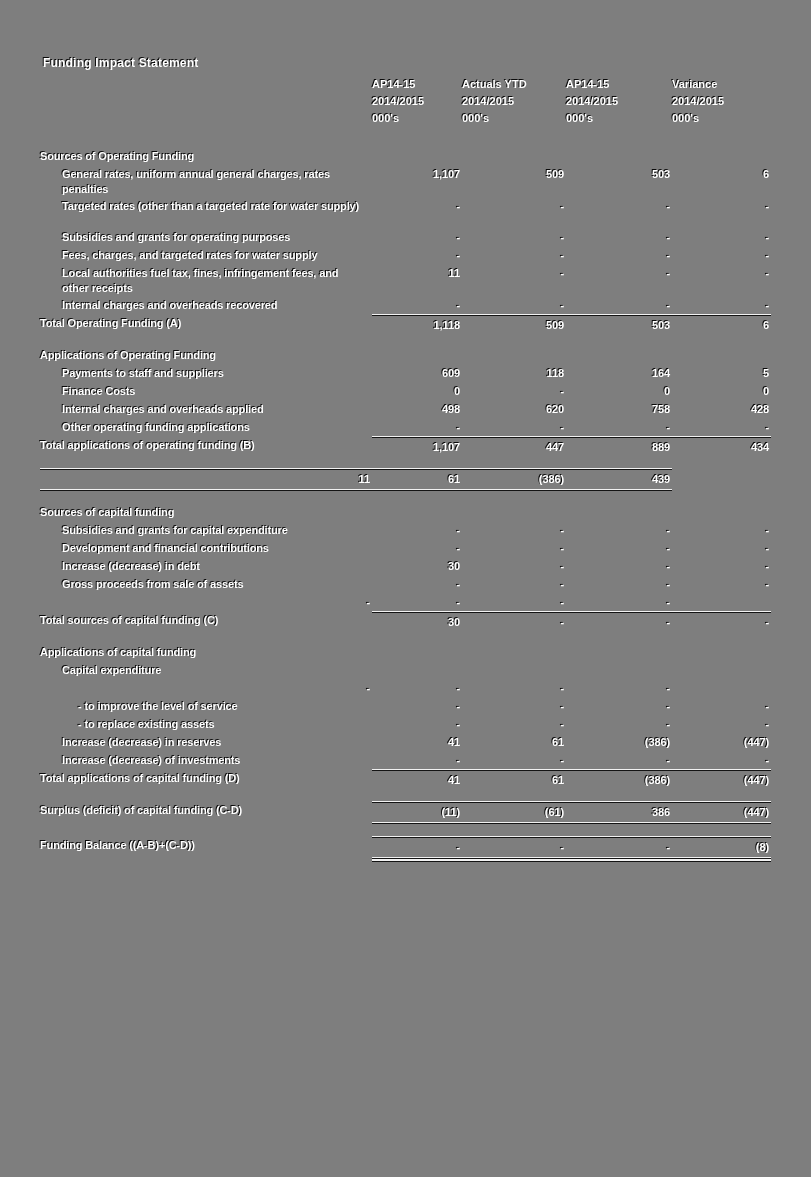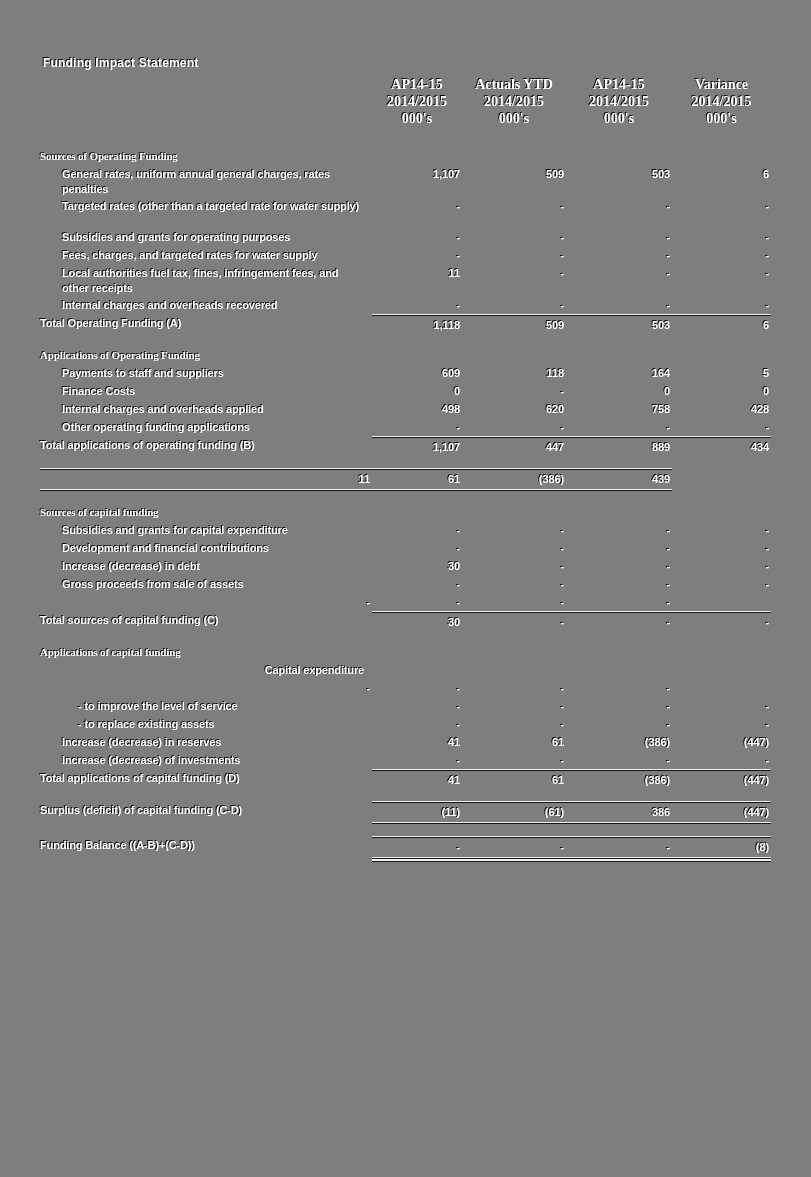--- a/index.html
+++ b/index.html
@@ -19,37 +19,36 @@
     font-family:"Liberation Sans", sans-serif;
     font-weight:bold;
     color:var(--txt);
     overflow:hidden;
   }
   .doc{position:absolute;left:40px;top:55px;width:731px;}
   .title-block{margin:0 0 2px 3px;}
   .title-line{font-size:12px;line-height:17px;text-shadow:-1px -1px 0 var(--shadow);letter-spacing:0.2px;}
   .grid{display:grid;grid-template-columns:332px 90px 104px 106px 99px;}
   .col-head{
-    text-align:center;font-size:14px;line-height:17px;
+    font-size:11px;line-height:17px;
     text-shadow:-1px -1px 0 var(--shadow);
     margin-top:2px;
-    font-family:Liberation Serif, serif;
   }
   .rows{margin-top:20px;}
   .row{display:grid;grid-template-columns:332px 90px 104px 106px 99px;min-height:18px;}
   .spacer{height:13px;}
   .label{
     font-size:11px;line-height:15px;padding-top:2px;
     letter-spacing:-0.15px;
     text-shadow:-1px -1px 0 var(--shadow);
     padding-right:8px;
   }
-  .row.section .label{padding-left:0;font-family:Liberation Serif, serif;}
+  .row.section .label{padding-left:0;}
   .row.item .label{padding-left:22px;}
-  .row.subheader .label{padding-left:22px;text-align:right;}
+  .row.subheader .label{padding-left:22px;}
   .row.subitem .label{padding-left:38px;}
   .row.total .label,.row.surplus .label,.row.balance .label{padding-left:0;}
   .val{
     font-size:11px;line-height:15px;padding-top:2px;
     text-align:right;padding-right:2px;
     text-shadow:-1px -1px 0 var(--shadow);
     letter-spacing:-0.1px;
   }
   .row.total .val{
     border-top:1px solid var(--ruleL);

